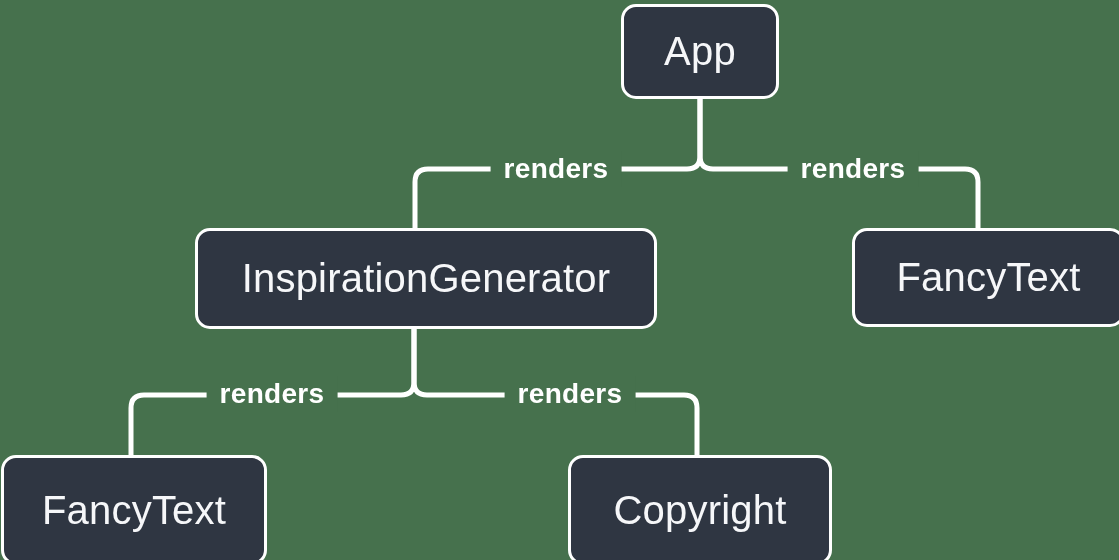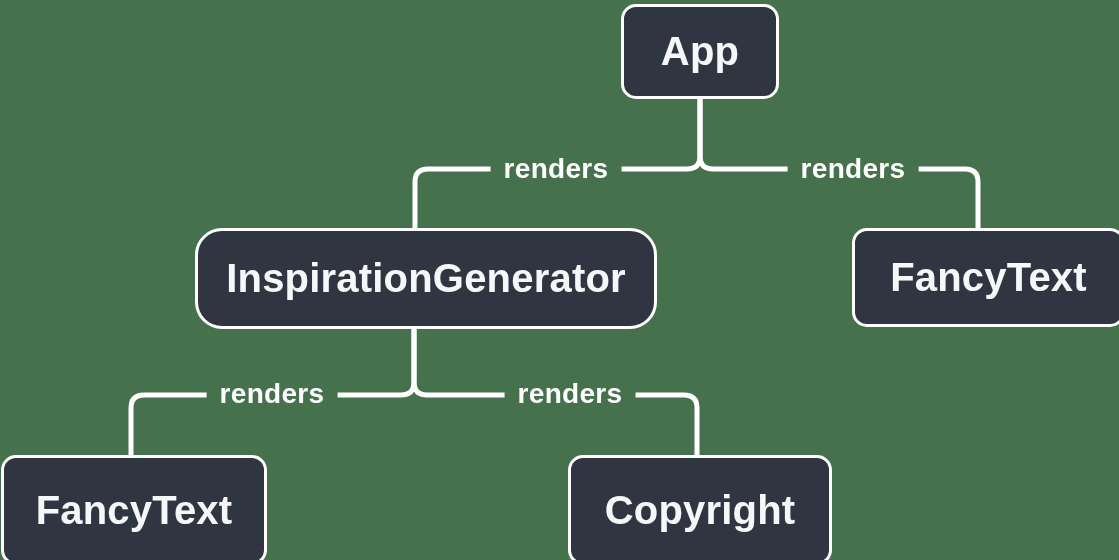--- a/index.html
+++ b/index.html
@@ -35,21 +35,21 @@
   .node {
     position: absolute;
     background: var(--node-fill);
     border: 3.5px solid var(--node-border);
     border-radius: 15px;
     color: var(--node-text);
     display: flex;
     align-items: center;
     justify-content: center;
     font-size: 40px;
-    font-weight: 700;
+    font-weight: 400;
     letter-spacing: 0.2px;
     white-space: nowrap;
   }
   .edge-label {
     position: absolute;
     transform: translate(-50%, -50%);
     background: var(--bg);
     color: var(--edge-label-text);
     font-size: 28px;
     font-weight: 700;
@@ -76,21 +76,21 @@
   <div class="edge-label" style="left:853px; top:169px;">renders</div>
 
   <div class="edge-label" style="left:272px; top:394px;">renders</div>
 
   <div class="edge-label" style="left:570px; top:394px;">renders</div>
 
   <div class="node" style="left:621px; top:4px; width:158px; height:95px;">
     <span>App</span>
   </div>
 
-  <div class="node" style="left:195px; top:228px; width:462px; height:101px;border-radius:27px;">
+  <div class="node" style="left:195px; top:228px; width:462px; height:101px;">
     <span>InspirationGenerator</span>
   </div>
 
   <div class="node" style="left:852px; top:228px; width:273px; height:99px;">
     <span>FancyText</span>
   </div>
 
   <div class="node" style="left:1px; top:455px; width:266px; height:110px;">
     <span>FancyText</span>
   </div>

